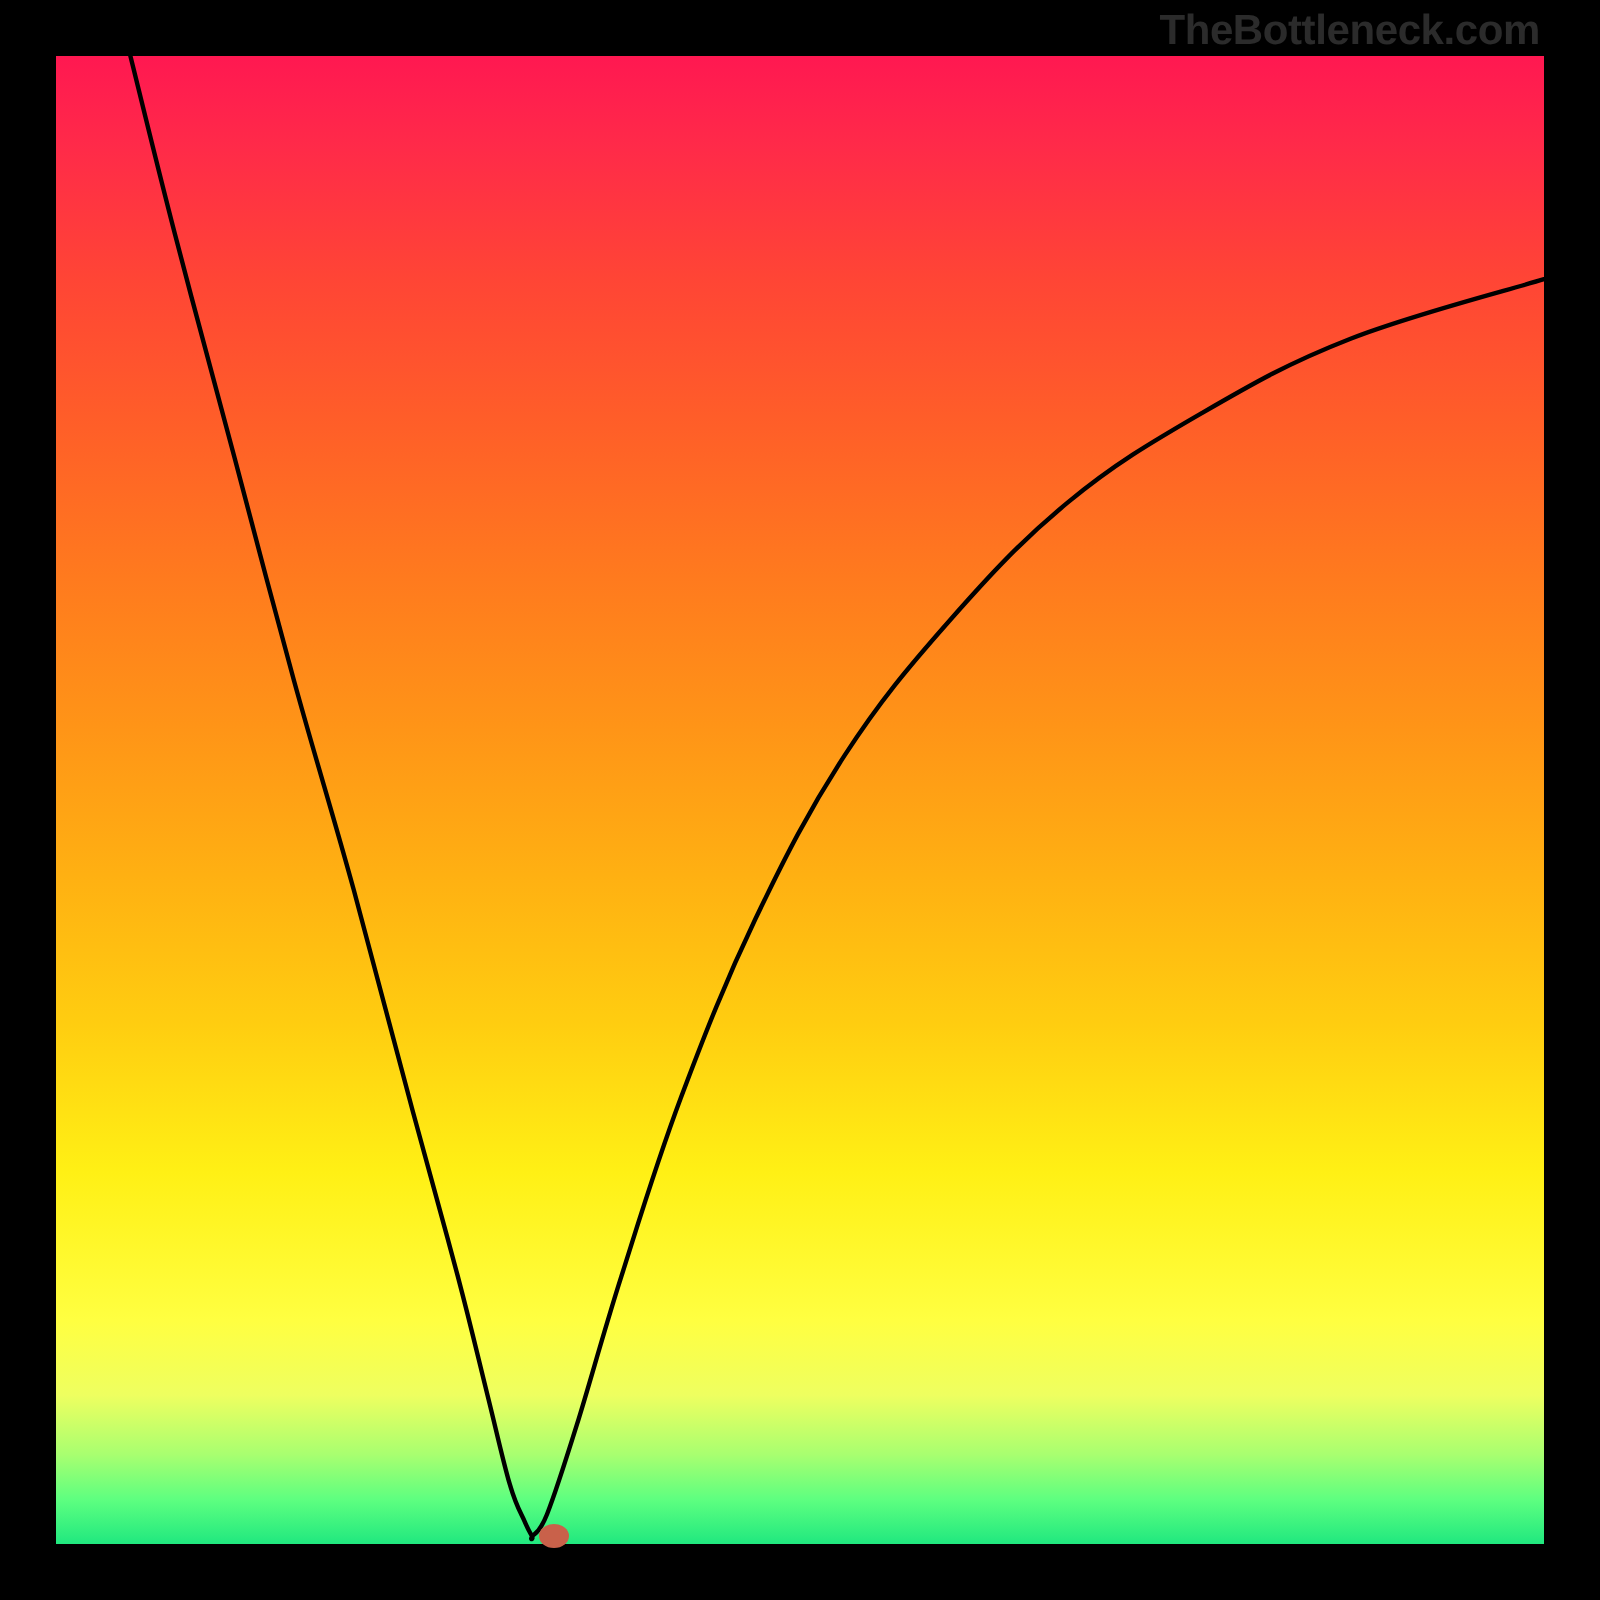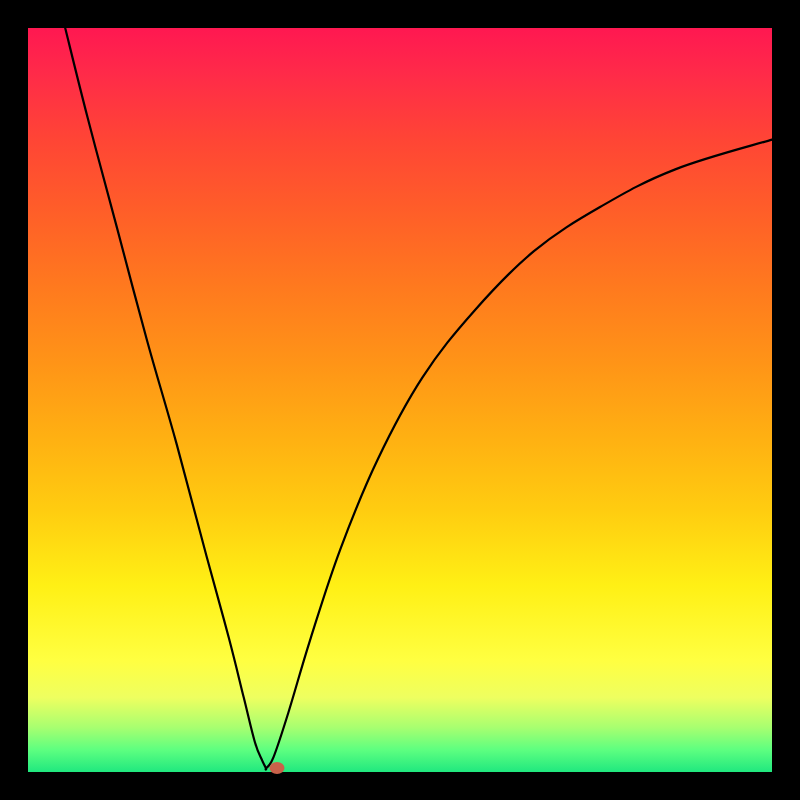--- a/index.html
+++ b/index.html
@@ -62,19 +62,20 @@
     height: 12px;
     border-radius: 50%;
     background: #c9614a;
     transform: translate(-50%, -50%);
   }
 </style>
 </head>
 <body>
 
 <div class="container">
+  <div class="watermark">TheBottleneck.com</div>
   <div class="plot-area">
     <svg class="curve" viewBox="0 0 744 744" preserveAspectRatio="none">
       <path id="curve-path" fill="none" stroke="#000000" stroke-width="2.2" stroke-linejoin="round" stroke-linecap="round" d="M 37.20 0.00 C 41.29 16.37, 49.97 52.45, 59.52 89.28 C 69.07 126.11, 78.37 159.96, 89.28 200.88 C 100.19 241.80, 108.13 272.92, 119.04 312.48 C 129.95 352.04, 137.89 377.08, 148.80 416.64 C 159.71 456.20, 169.01 492.78, 178.56 528.24 C 188.11 563.70, 194.06 584.16, 200.88 610.08 C 207.70 636.00, 210.99 650.50, 215.76 669.60 C 220.53 688.70, 223.51 702.65, 226.92 714.24 C 230.33 725.83, 232.31 728.07, 234.36 732.84 C 236.41 737.61, 237.40 738.92, 238.08 740.28 C 238.76 741.64, 236.72 742.33, 238.08 740.28 C 239.44 738.23, 241.43 739.35, 245.52 729.12 C 249.61 718.89, 253.58 706.30, 260.40 684.48 C 267.22 662.66, 273.17 640.09, 282.72 610.08 C 292.27 580.07, 300.20 553.54, 312.48 520.80 C 324.76 488.06, 334.68 462.89, 349.68 431.52 C 364.68 400.15, 376.59 376.96, 394.32 349.68 C 412.05 322.40, 425.94 305.91, 446.40 282.72 C 466.86 259.53, 482.73 242.30, 505.92 223.20 C 529.11 204.10, 546.96 193.56, 572.88 178.56 C 598.80 163.56, 615.91 153.64, 647.28 141.36 C 678.65 129.08, 726.27 117.06, 744.00 111.60"></path>
     </svg>
     <div class="marker" id="marker" style="left: 249.24px; top: 739.536px; background: rgb(201, 97, 74);"></div>
   </div>
 </div>
 
 </body></html>

